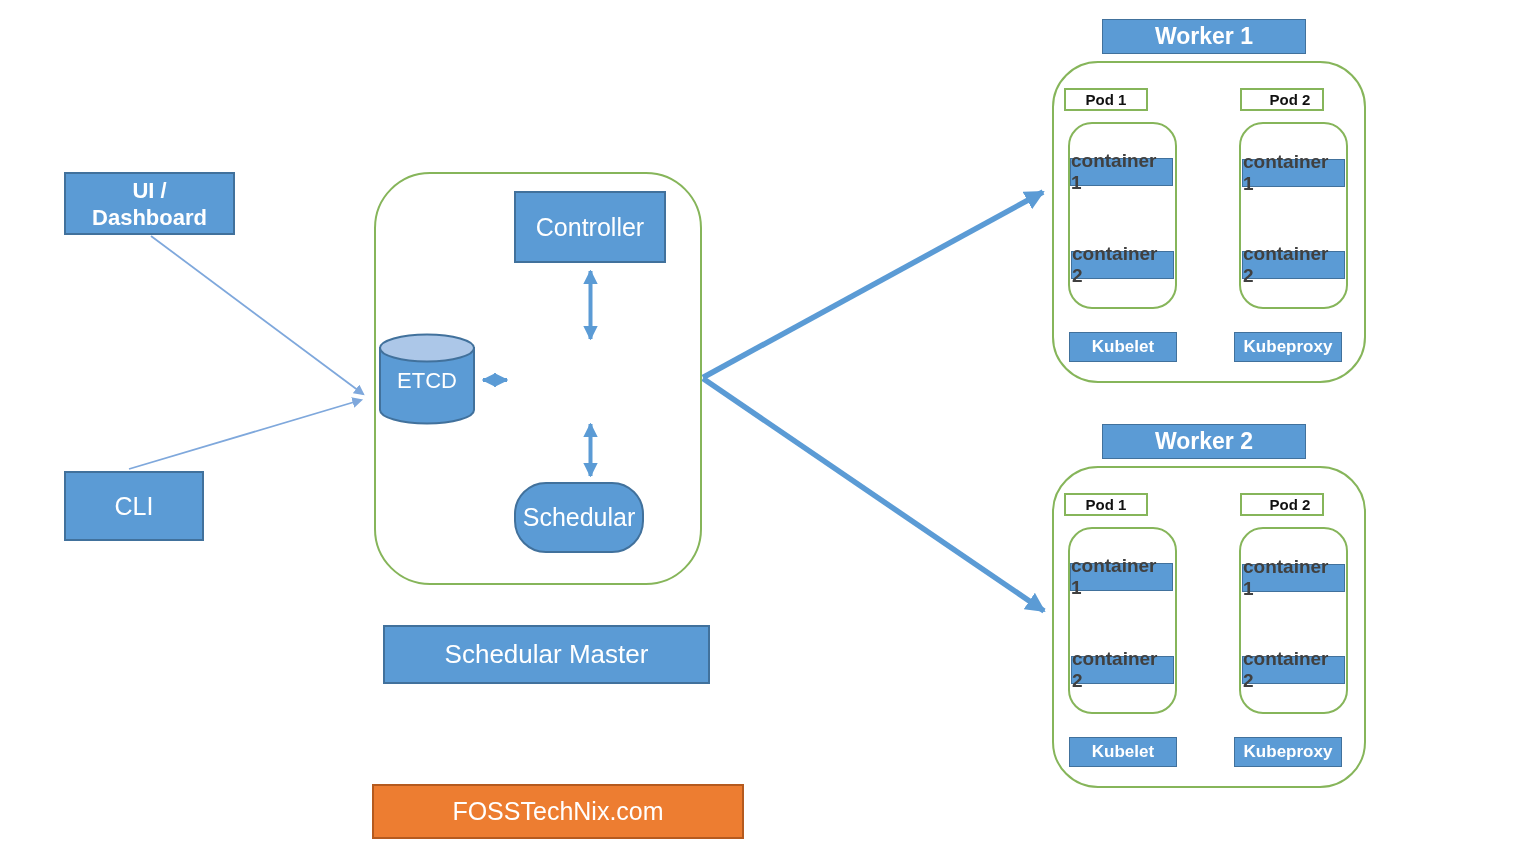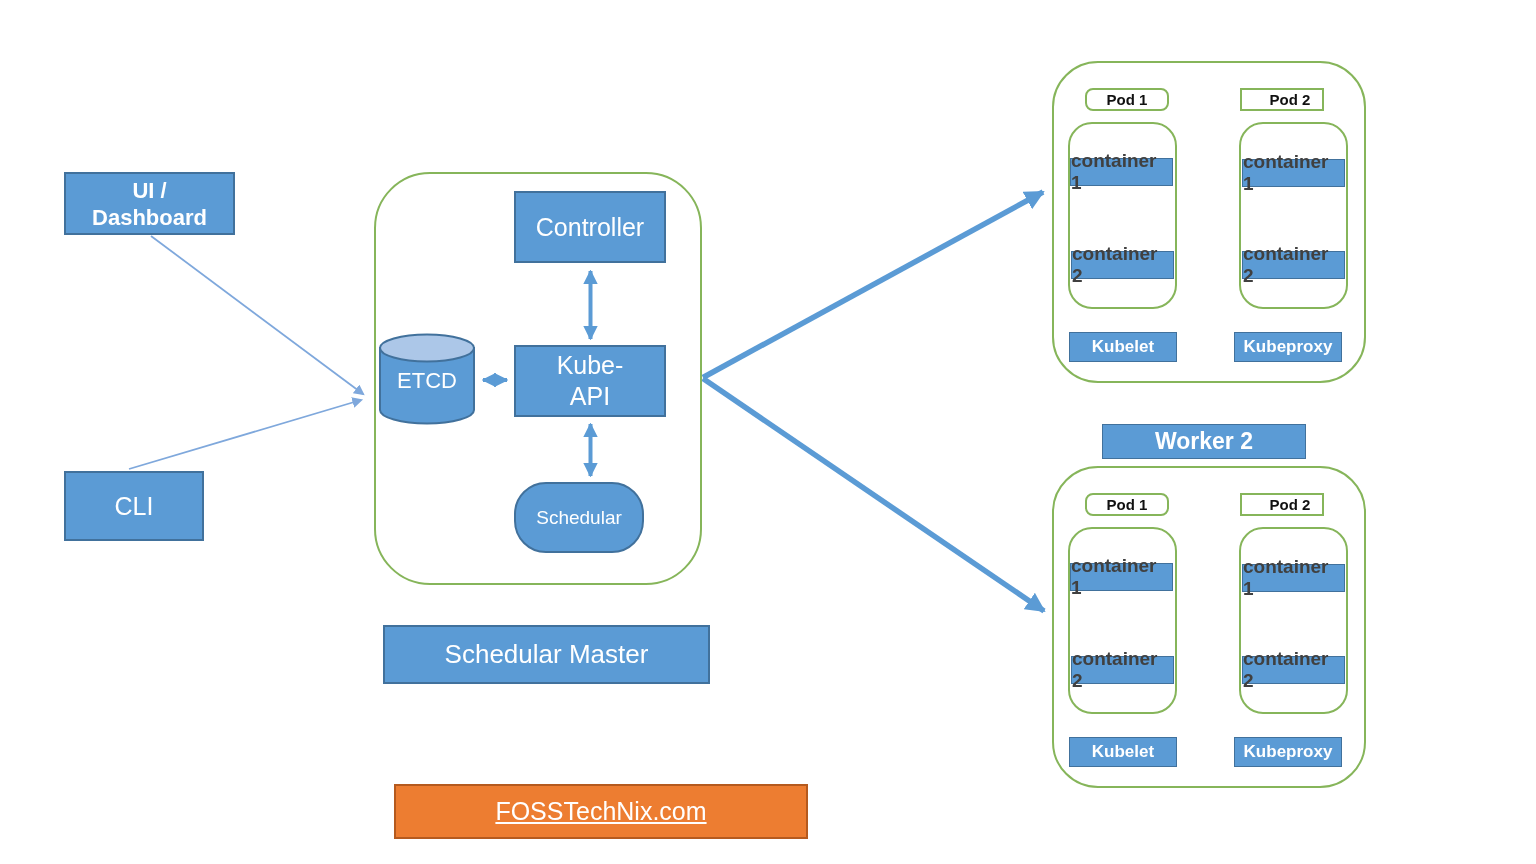--- a/index.html
+++ b/index.html
@@ -15,38 +15,38 @@
     color:#fff;text-align:center;
   }
   .center{display:flex;align-items:center;justify-content:center;}
   
   .ui-dash{left:64px;top:172px;width:171px;height:63px;font-weight:bold;font-size:22px;line-height:27px;flex-direction:column;}
   .cli{left:64px;top:471px;width:140px;height:70px;font-size:25px;}
   
   .master-outer{left:374px;top:172px;width:328px;height:413px;border:2px solid var(--green);border-radius:56px;background:transparent;}
   .controller{left:514px;top:191px;width:152px;height:72px;font-size:25px;}
   .kubeapi{left:514px;top:345px;width:152px;height:72px;font-size:25px;line-height:31px;flex-direction:column;}
-  .schedular{left:514px;top:482px;width:130px;height:71px;font-size:19px;border-radius:32px;}
+  .schedular{left:514px;top:482px;width:130px;height:71px;font-size:25px;border-radius:32px;}
   .etcd-label{left:380px;top:364px;width:94px;height:34px;color:#fff;font-size:22px;border:none;background:transparent;}
   .kmaster{left:383px;top:625px;width:327px;height:59px;font-size:26px;}
   
   .fossbox{
-    left:394px;top:784px;width:414px;height:55px;
+    left:372px;top:784px;width:372px;height:55px;
     background:var(--orange);border:2px solid var(--orange_border);
-    color:#fff;font-size:25px;text-decoration:underline;
+    color:#fff;font-size:25px;
   }
   
   .worker{position:absolute;width:320px;height:372px;}
   .worker .wtitle{left:52px;top:0;width:204px;height:35px;font-weight:bold;font-size:23px;border-width:1px;}
   .worker .wouter{left:2px;top:42px;width:314px;height:322px;border:2px solid var(--green);border-radius:46px;}
   .worker .pod-label{
     position:absolute;width:84px;height:23px;background:#fff;border:2px solid var(--green);
     color:#111;font-weight:bold;font-size:15px;top:69px;
   }
-  .worker .pl1{left:35px;border-radius:8px;} .worker .pl2{left:190px;padding-left:16px;}
+  .worker .pl1{left:14px;} .worker .pl2{left:190px;padding-left:16px;}
   .worker .pod-box{position:absolute;top:103px;width:109px;height:187px;border:2px solid var(--green);border-radius:24px;}
   .worker .pb1{left:18px;} .worker .pb2{left:189px;}
   .worker .cbox{
     position:absolute;width:103px;height:28px;background:var(--blue);
     border:1px solid var(--blue_border);color:#404040;font-weight:600;font-size:19px;
   }
   .worker .c1p1{left:20px;top:139px;} .worker .c2p1{left:21px;top:232px;}
   .worker .c1p2{left:192px;top:140px;} .worker .c2p2{left:192px;top:232px;}
   .worker .kube-foot{
     position:absolute;width:108px;height:30px;background:var(--blue);
@@ -100,38 +100,35 @@
     <span>Dashboard</span>
   </div>
   <div class="abs bluebox center cli">
     <span>CLI</span>
   </div>
 
   <div class="abs master-outer"></div>
   <div class="abs bluebox center controller">
     <span>Controller</span>
   </div>
-  <div class="abs bluebox center kubeapi">
-    <span>Kube-</span>
-    <span>API</span>
-  </div>
   <div class="abs bluebox center schedular">
     <span>Schedular</span>
   </div>
   <div class="abs center etcd-label">ETCD</div>
 
   <div class="abs bluebox center kmaster">
     <span>Schedular Master</span>
   </div>
 
   <div class="abs center fossbox">
     <span>FOSSTechNix.com</span>
   </div>
 
   <div class="worker" style="left:1050px;top:19px;">
+    <div class="abs bluebox center wtitle">Worker 1</div>
     <div class="abs wouter"></div>
     <div class="pod-label pl1 center">Pod 1</div>
     <div class="pod-label pl2 center">Pod 2</div>
     <div class="pod-box pb1"></div>
     <div class="pod-box pb2"></div>
     <div class="cbox c1p1 center">container 1</div>
     <div class="cbox c2p1 center">container 2</div>
     <div class="cbox c1p2 center">container 1</div>
     <div class="cbox c2p2 center">container 2</div>
     <div class="kube-foot kubelet center">Kubelet</div>

